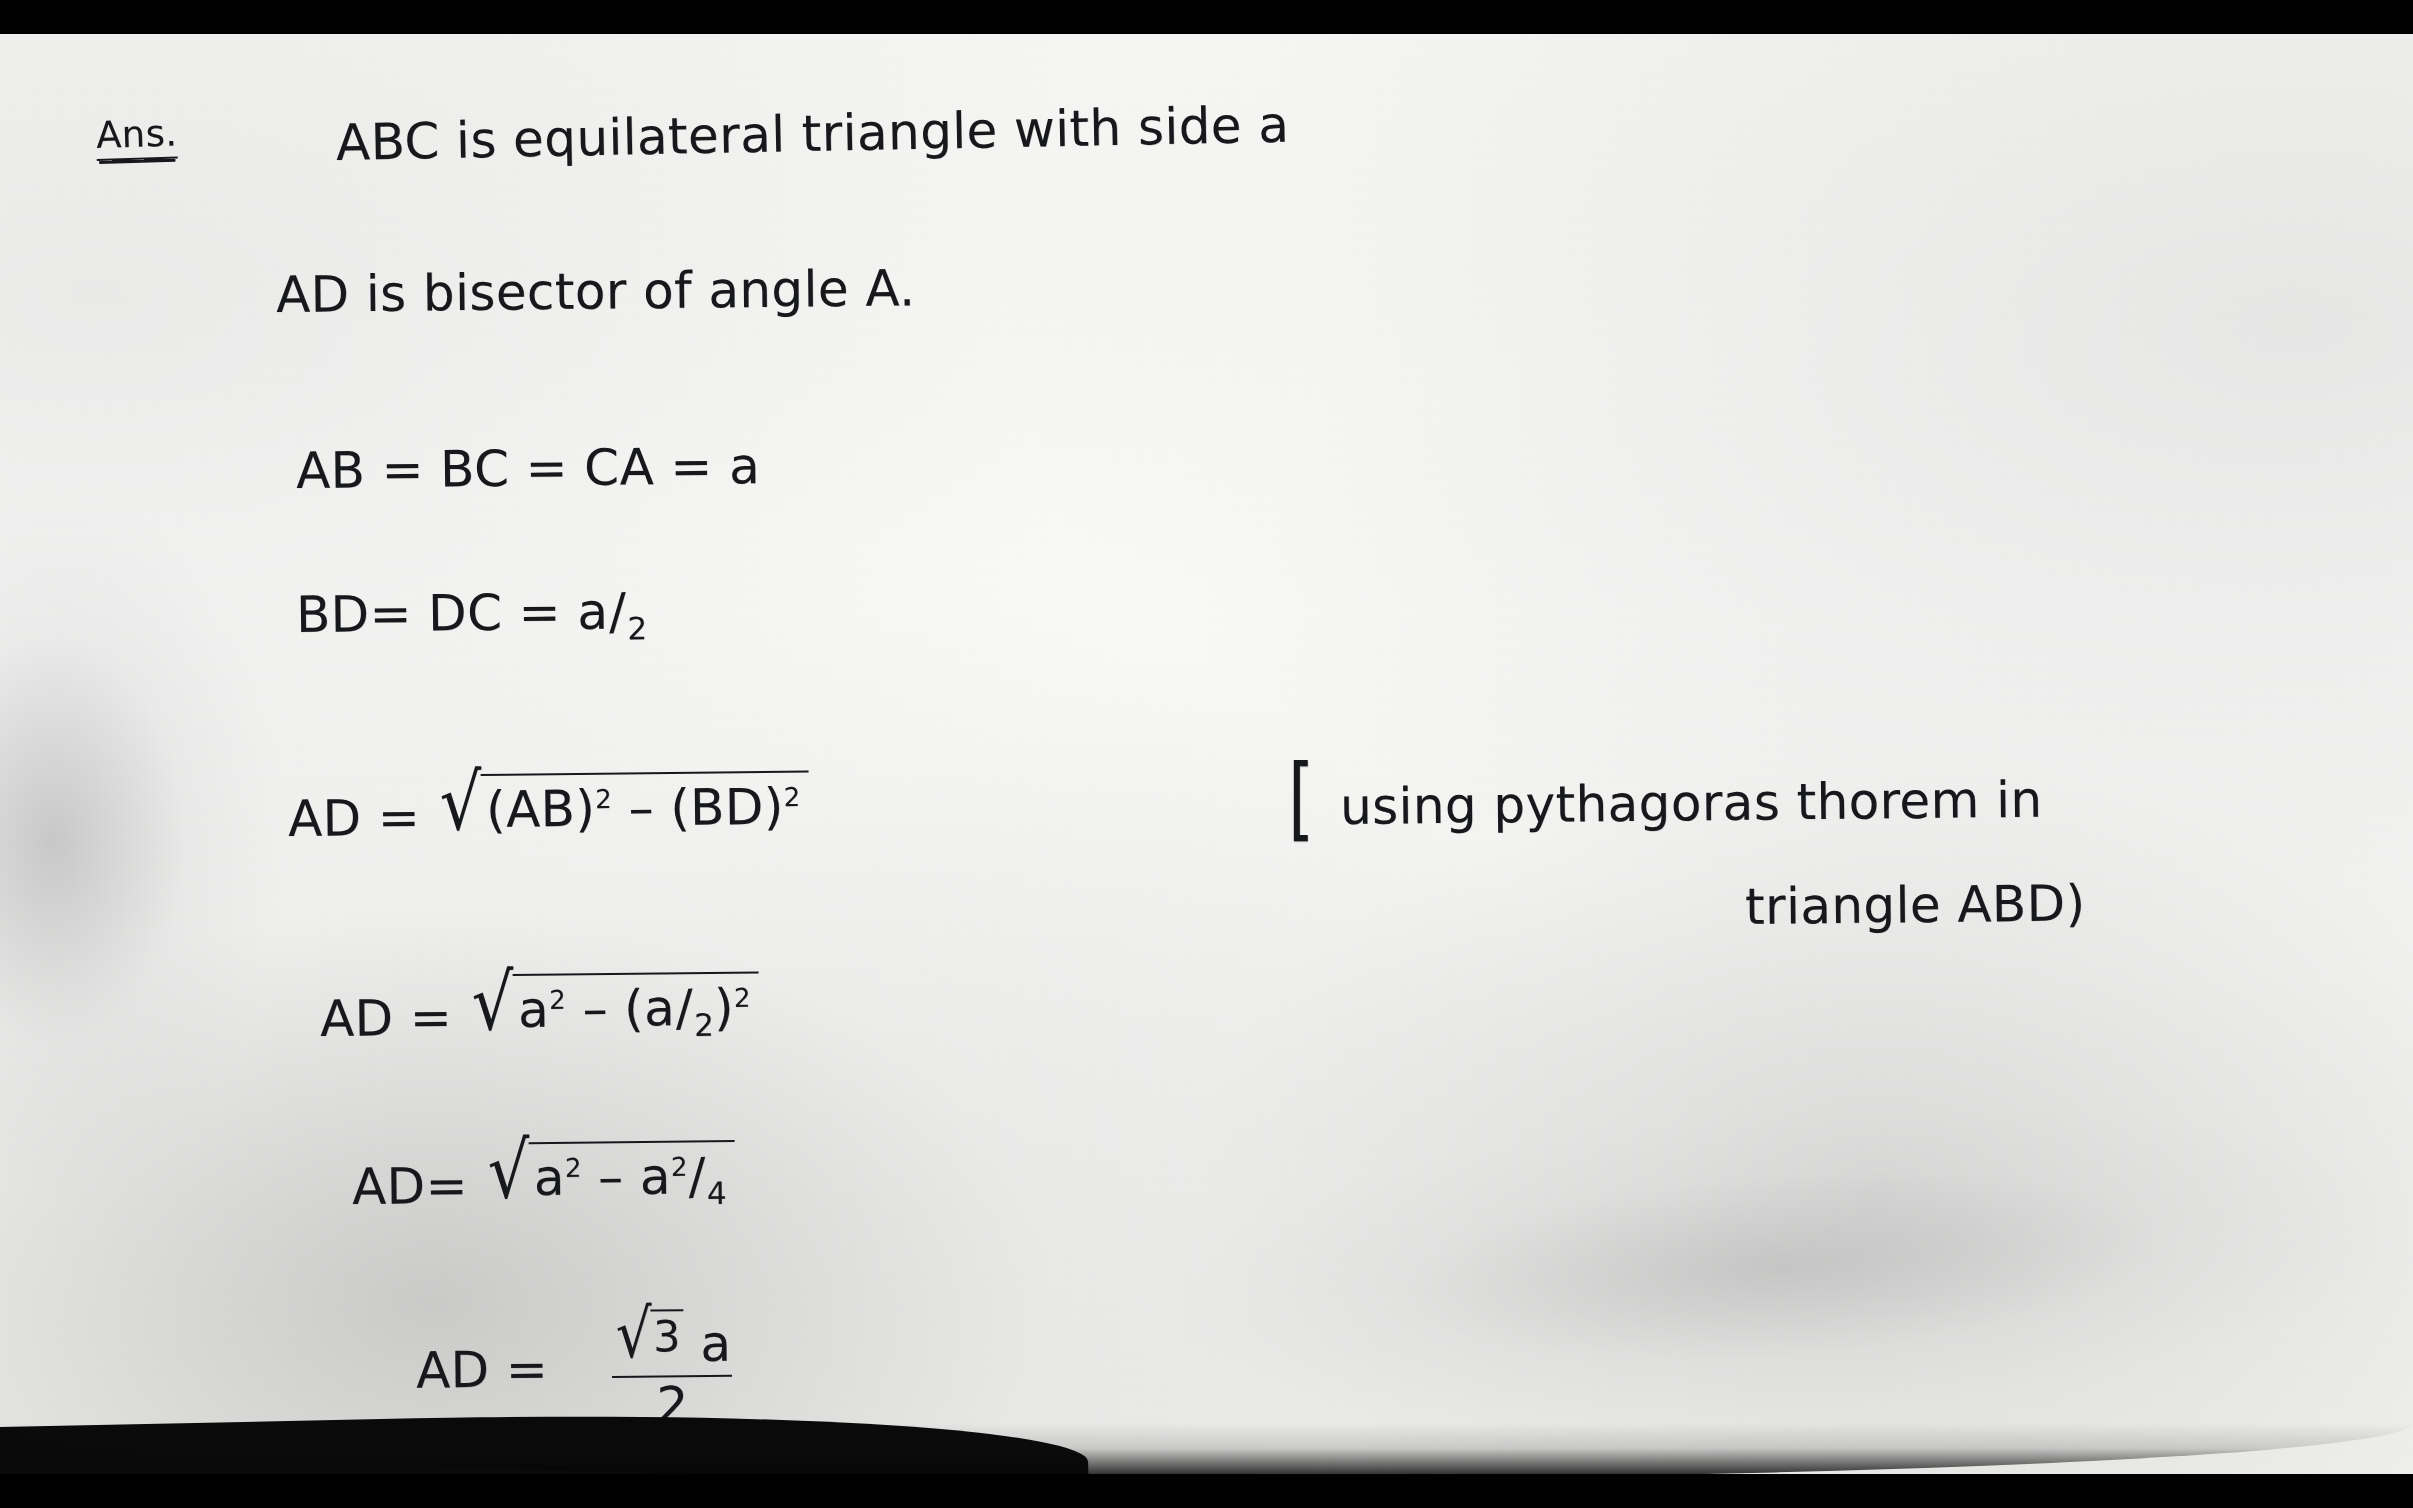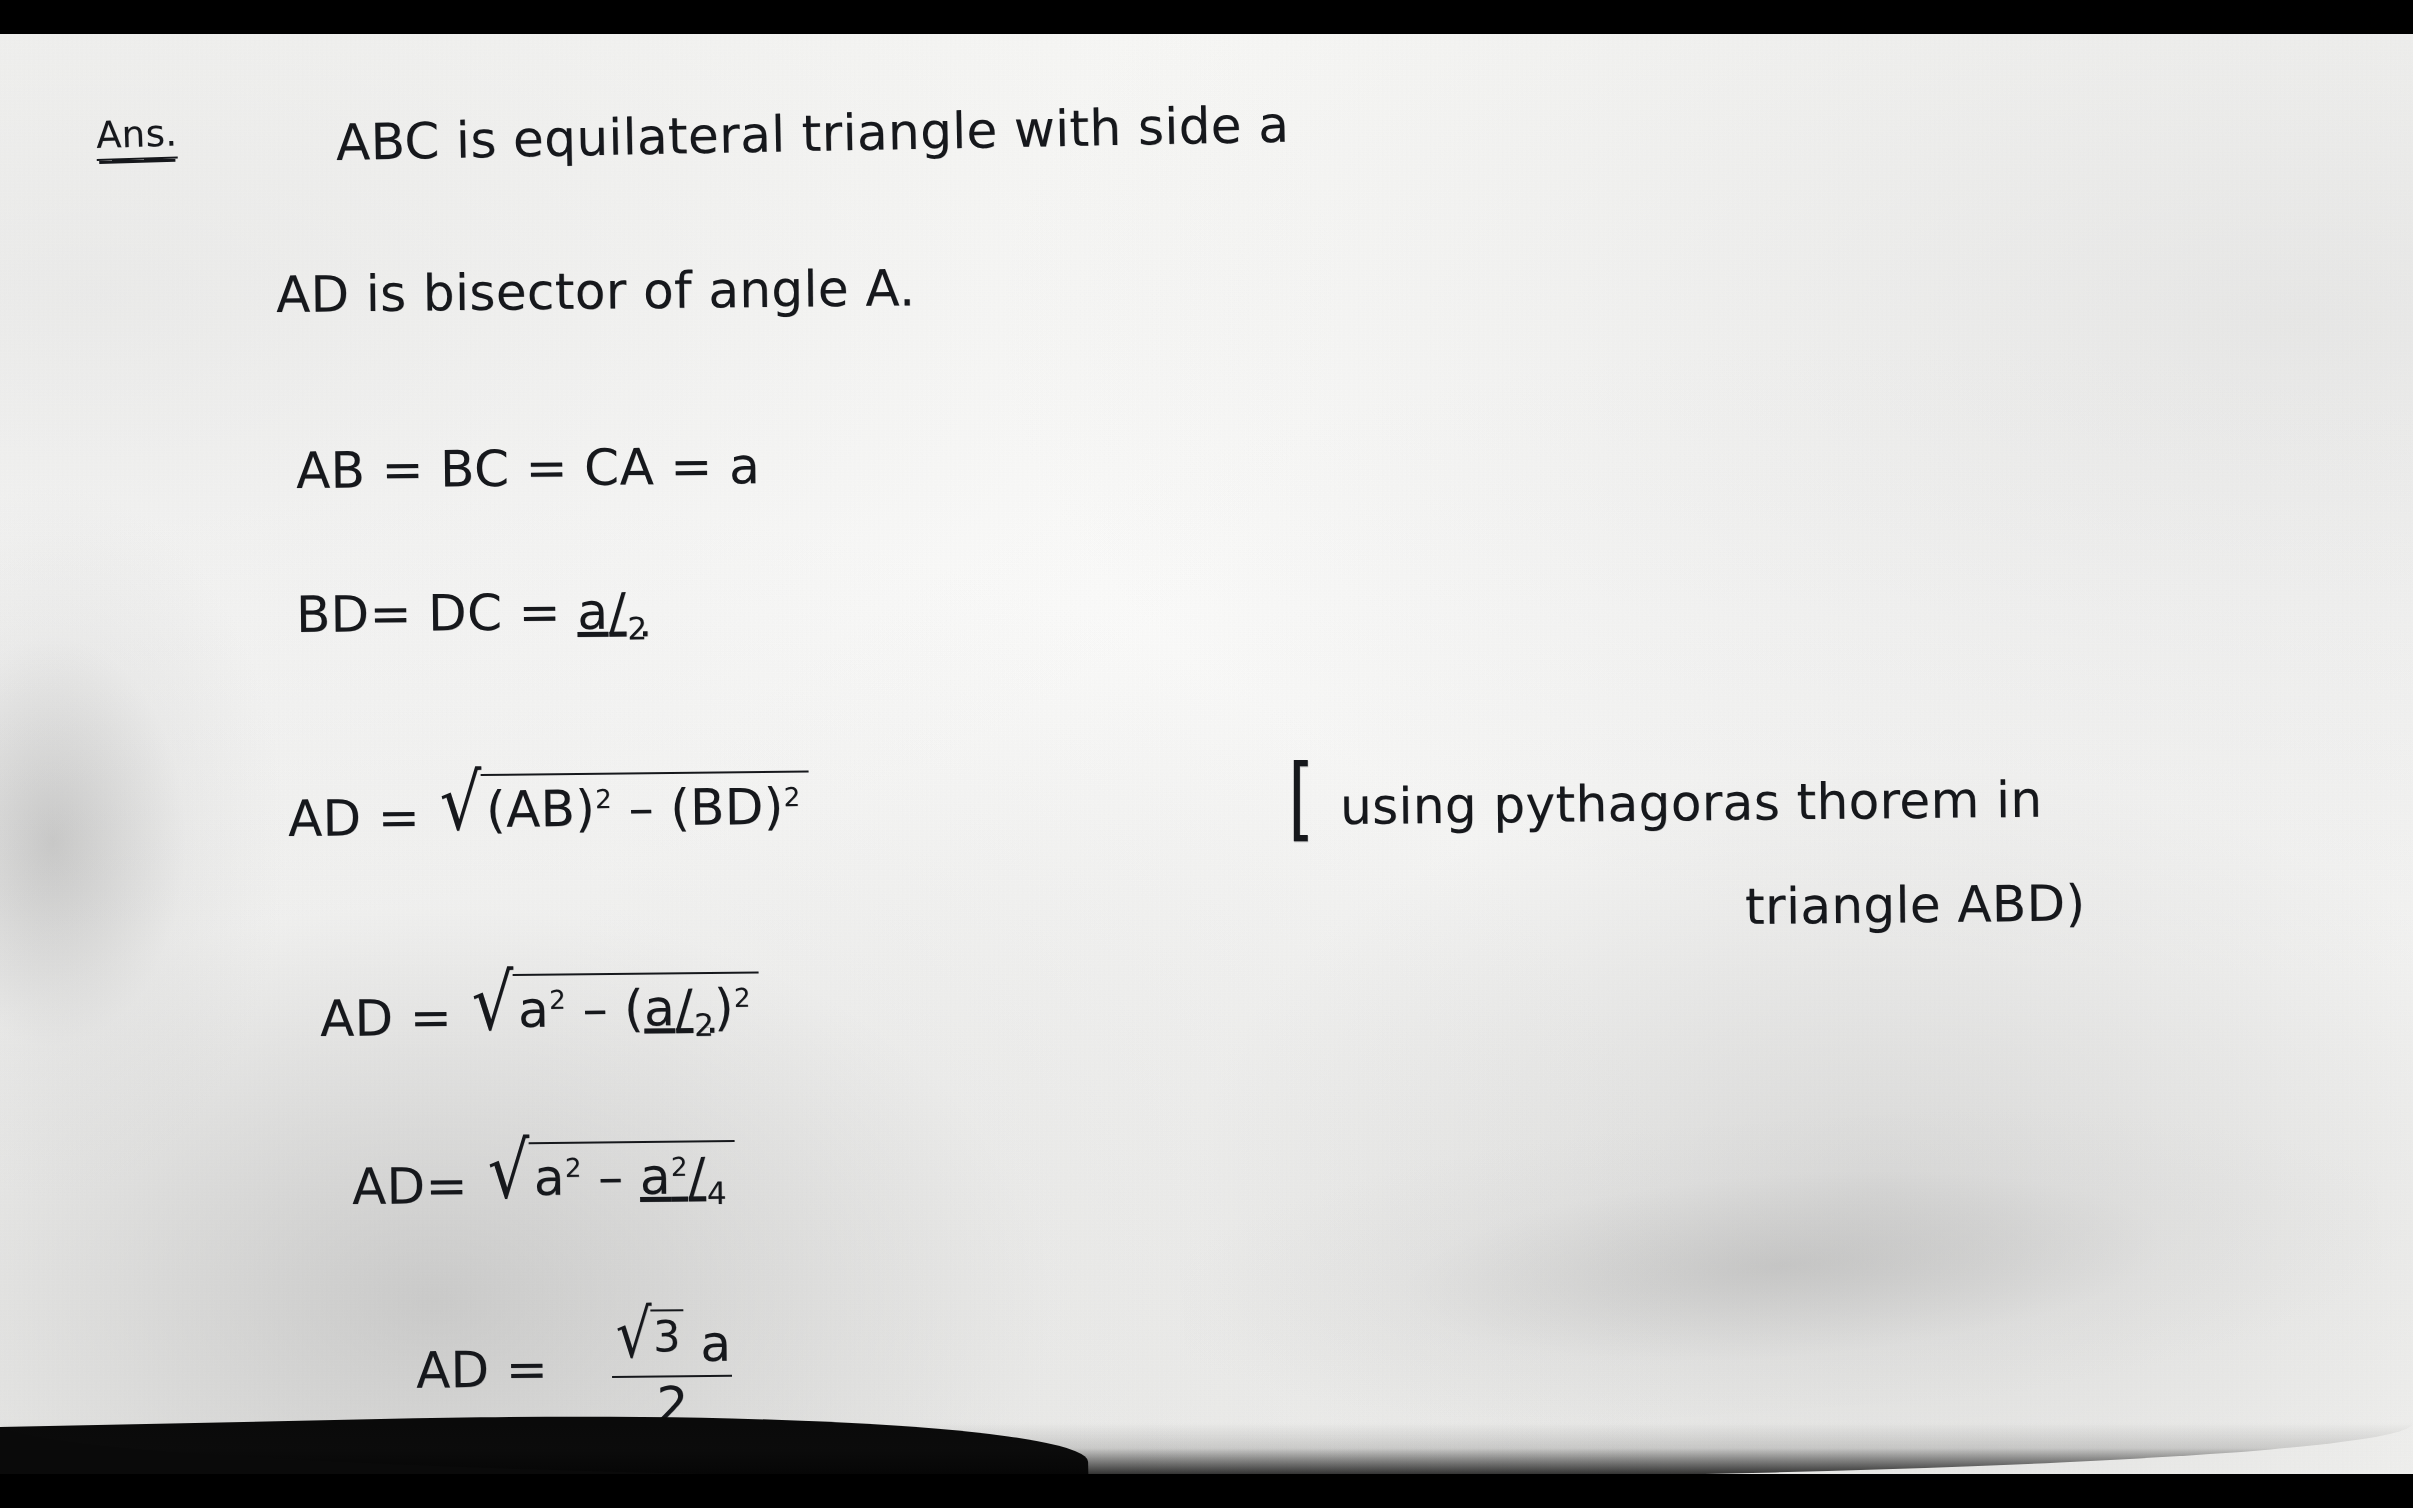--- a/index.html
+++ b/index.html
@@ -136,21 +136,21 @@
   }
   .radical > .body {
     position: relative;
     border-top: 2.4px solid #16181c;
     padding: 4.8px 8px 0 4.8px;
     margin-left: -4.8px;
     top: -1.6px;
   }
 
   
-  .frac-slash { white-space: nowrap; text-decoration: underline; }
+  .frac-slash { white-space: nowrap; }
   .frac-slash .num { font-size: 1em; }
   .frac-slash .sl { padding: 0 0.8px; }
   .frac-slash .den { font-size: 0.62em; vertical-align: sub; }
 
   
   .frac-stack {
     display: inline-block;
     text-align: center;
     vertical-align: middle;
     line-height: 1.05;

